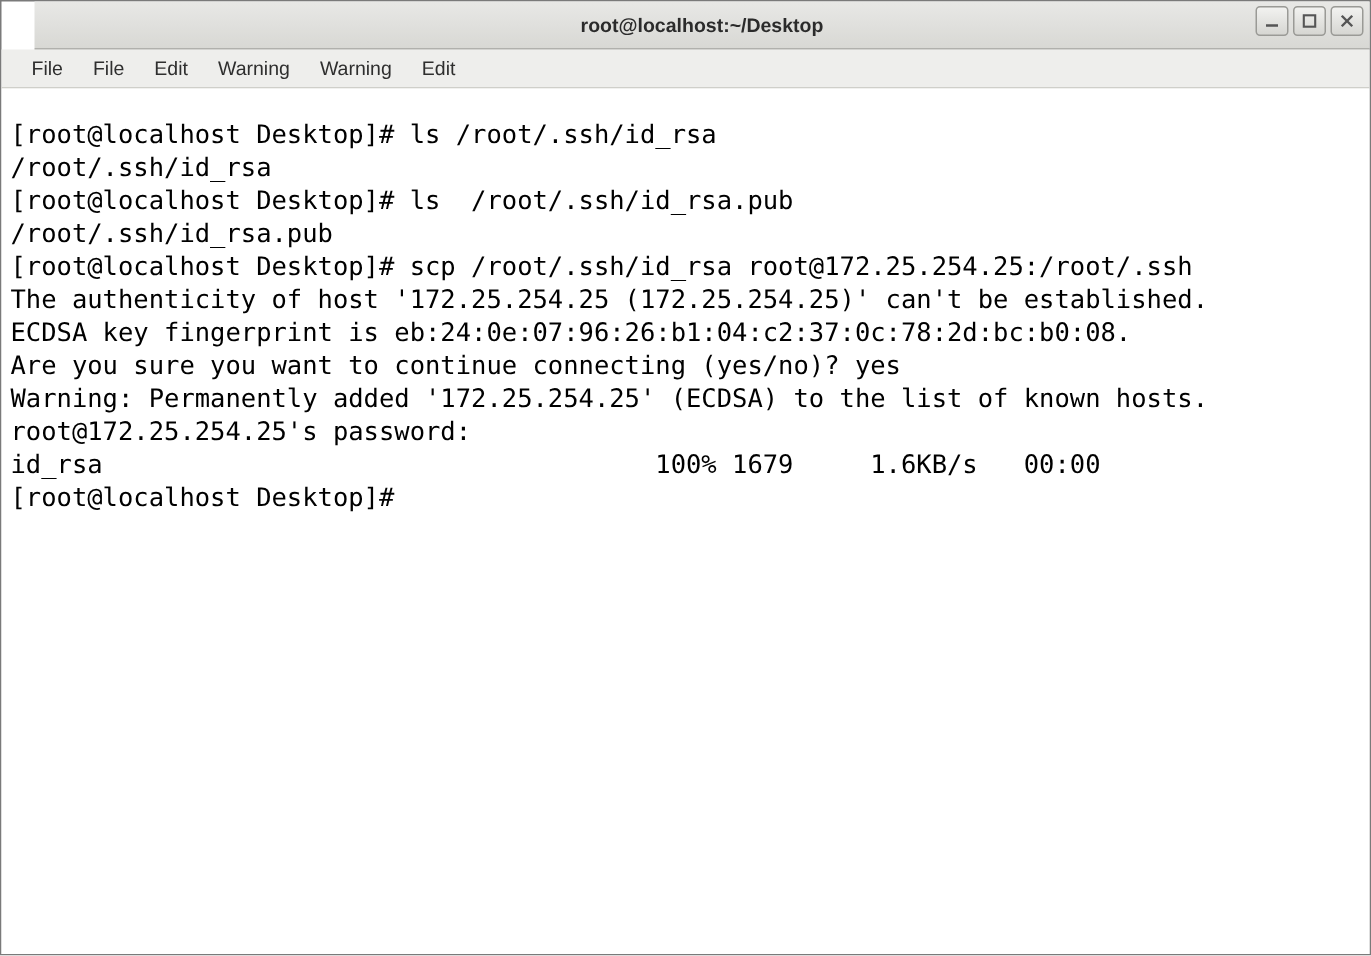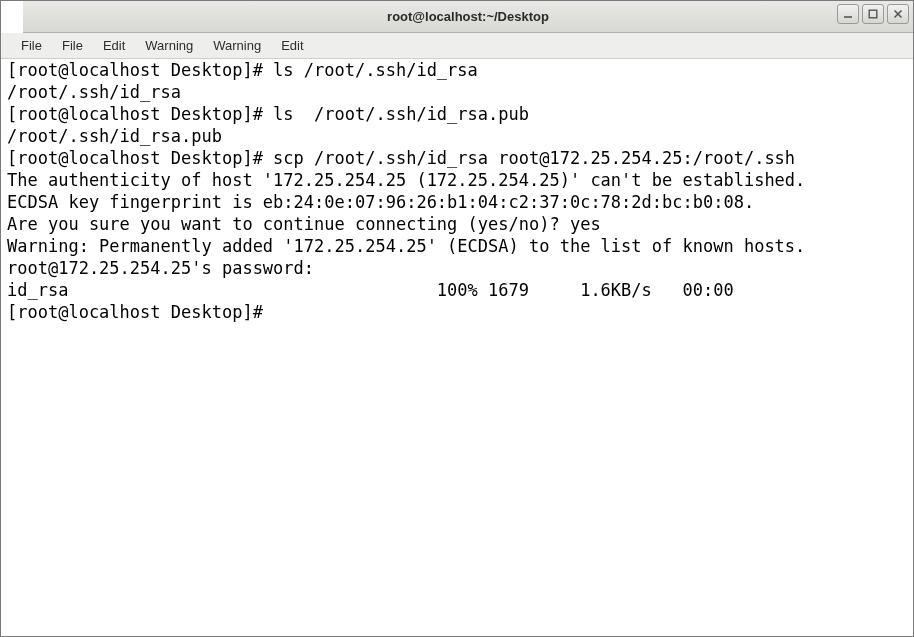--- a/index.html
+++ b/index.html
@@ -44,21 +44,21 @@
     padding: 3px 10px;
     cursor: pointer;
   }
   .terminal {
     flex: 1;
     background: #ffffff;
     color: #000000;
     font-family: "DejaVu Sans Mono","Liberation Mono",monospace;
     font-size: 17px;
     line-height: 22px;
-    padding: 0 6px;
+    padding: 20px 6px;
     white-space: pre-wrap;
     word-break: break-all;
     overflow: hidden;
   }
 </style>
 </head>
 <body>
 
 <div class="window">
 

